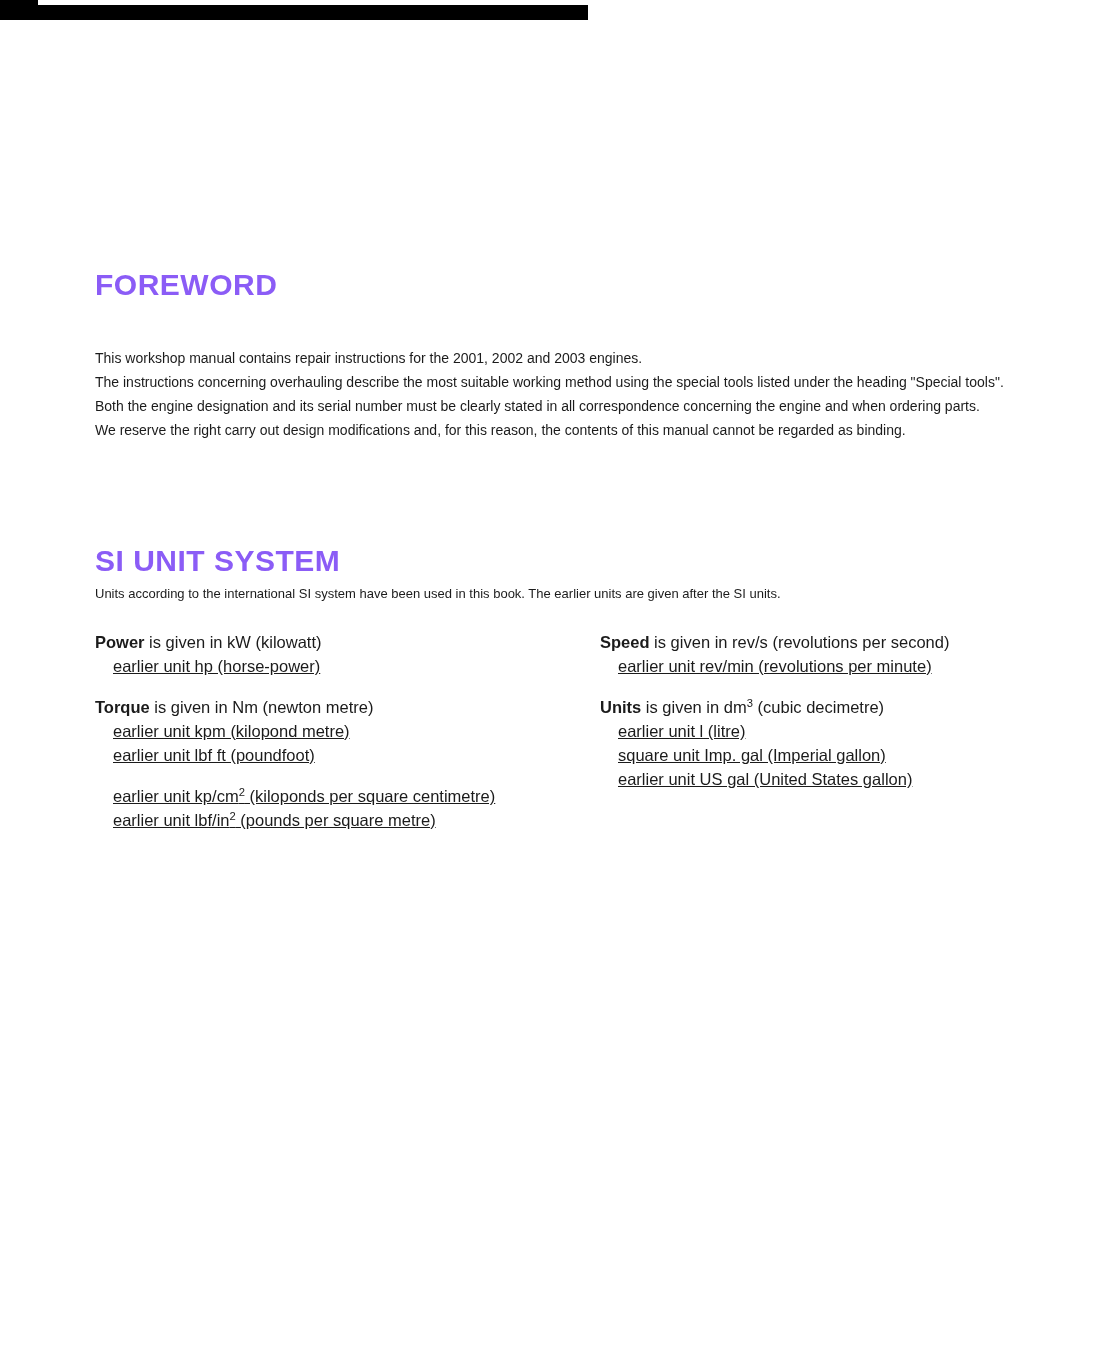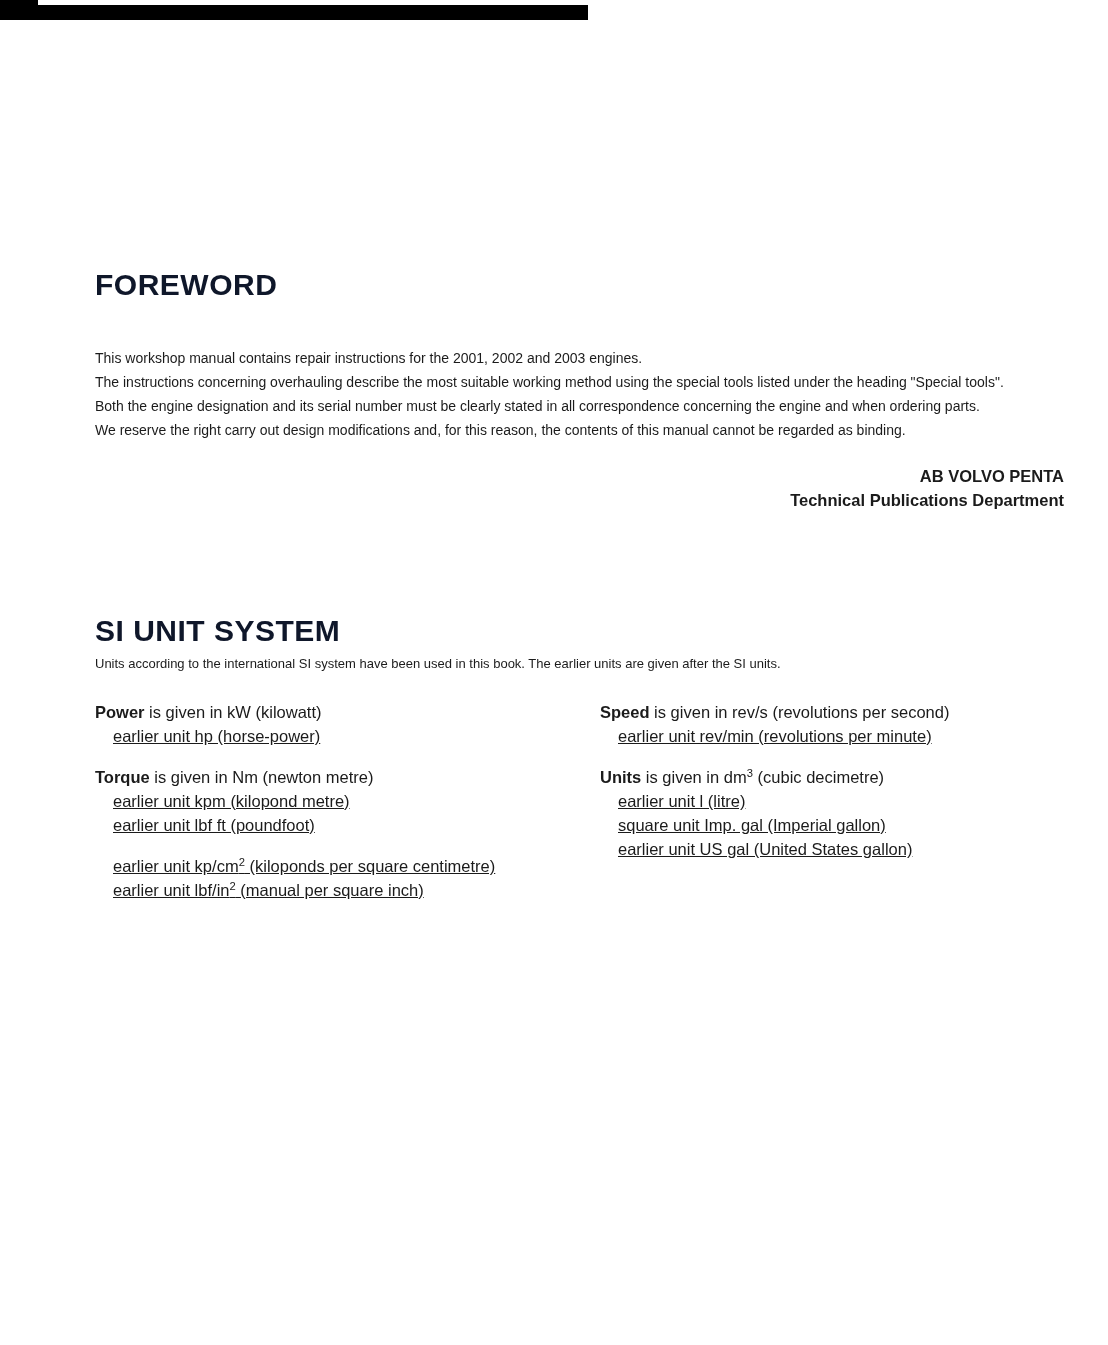--- a/index.html
+++ b/index.html
@@ -26,21 +26,21 @@
     width: 588px; height: 15px;
     background: #000;
   }
   .content {
     padding: 268px 44px 0 95px;
   }
   h1.section-title {
     font-size: 30px;
     font-weight: bold;
     letter-spacing: 0.5px;
-    color: #0f172a;
+    color: #8b5cf6;
   }
   .foreword-paragraphs {
     margin-top: 44px;
     font-size: 14px;
     line-height: 24px;
   }
   .foreword-paragraphs p {
     text-align: justify;
   }
   .signature {
@@ -87,24 +87,20 @@
 
     <h1 class="section-title">FOREWORD</h1>
 
     <div class="foreword-paragraphs">
       <p>This workshop manual contains repair instructions for the 2001, 2002 and 2003 engines.</p>
       <p>The instructions concerning overhauling describe the most suitable working method using the special tools listed under the heading "Special tools".</p>
       <p>Both the engine designation and its serial number must be clearly stated in all correspondence concerning the engine and when ordering parts.</p>
       <p>We reserve the right carry out design modifications and, for this reason, the contents of this manual cannot be regarded as binding.</p>
     </div>
 
-    <div class="signature">
-      <div>AB VOLVO PENTA</div>
-      <div>Technical Publications Department</div>
-    </div>
 
     <div class="si-section">
       <h1 class="section-title">SI UNIT SYSTEM</h1>
       <p class="si-intro">Units according to the international SI system have been used in this book. The earlier units are given after the SI units.</p>
 
       <div class="si-columns">
 
         <div class="si-col-left">
 
           <div class="term-block">
@@ -113,21 +109,21 @@
           </div>
 
           <div class="term-block">
             <div class="term-line"><b>Torque</b><span> is given in Nm (newton metre)</span></div>
             <div class="sub-line"><span>earlier unit kpm (kilopond metre)</span></div>
             <div class="sub-line"><span>earlier unit lbf ft (poundfoot)</span></div>
           </div>
 
           <div class="term-block">
             <div class="sub-line"><span>earlier unit kp/cm</span><sup>2</sup><span> (kiloponds per square centimetre)</span></div>
-            <div class="sub-line"><span>earlier unit lbf/in</span><sup>2</sup><span> (manual per square inch)</span></div>
+            <div class="sub-line"><span>earlier unit lbf/in</span><sup>2</sup><span> (pounds per square metre)</span></div>
           </div>
 
         </div>
 
         <div class="si-col-right">
 
           <div class="term-block">
             <div class="term-line"><b>Speed</b><span> is given in rev/s (revolutions per second)</span></div>
             <div class="sub-line"><span>earlier unit rev/min (revolutions per minute)</span></div>
           </div>

